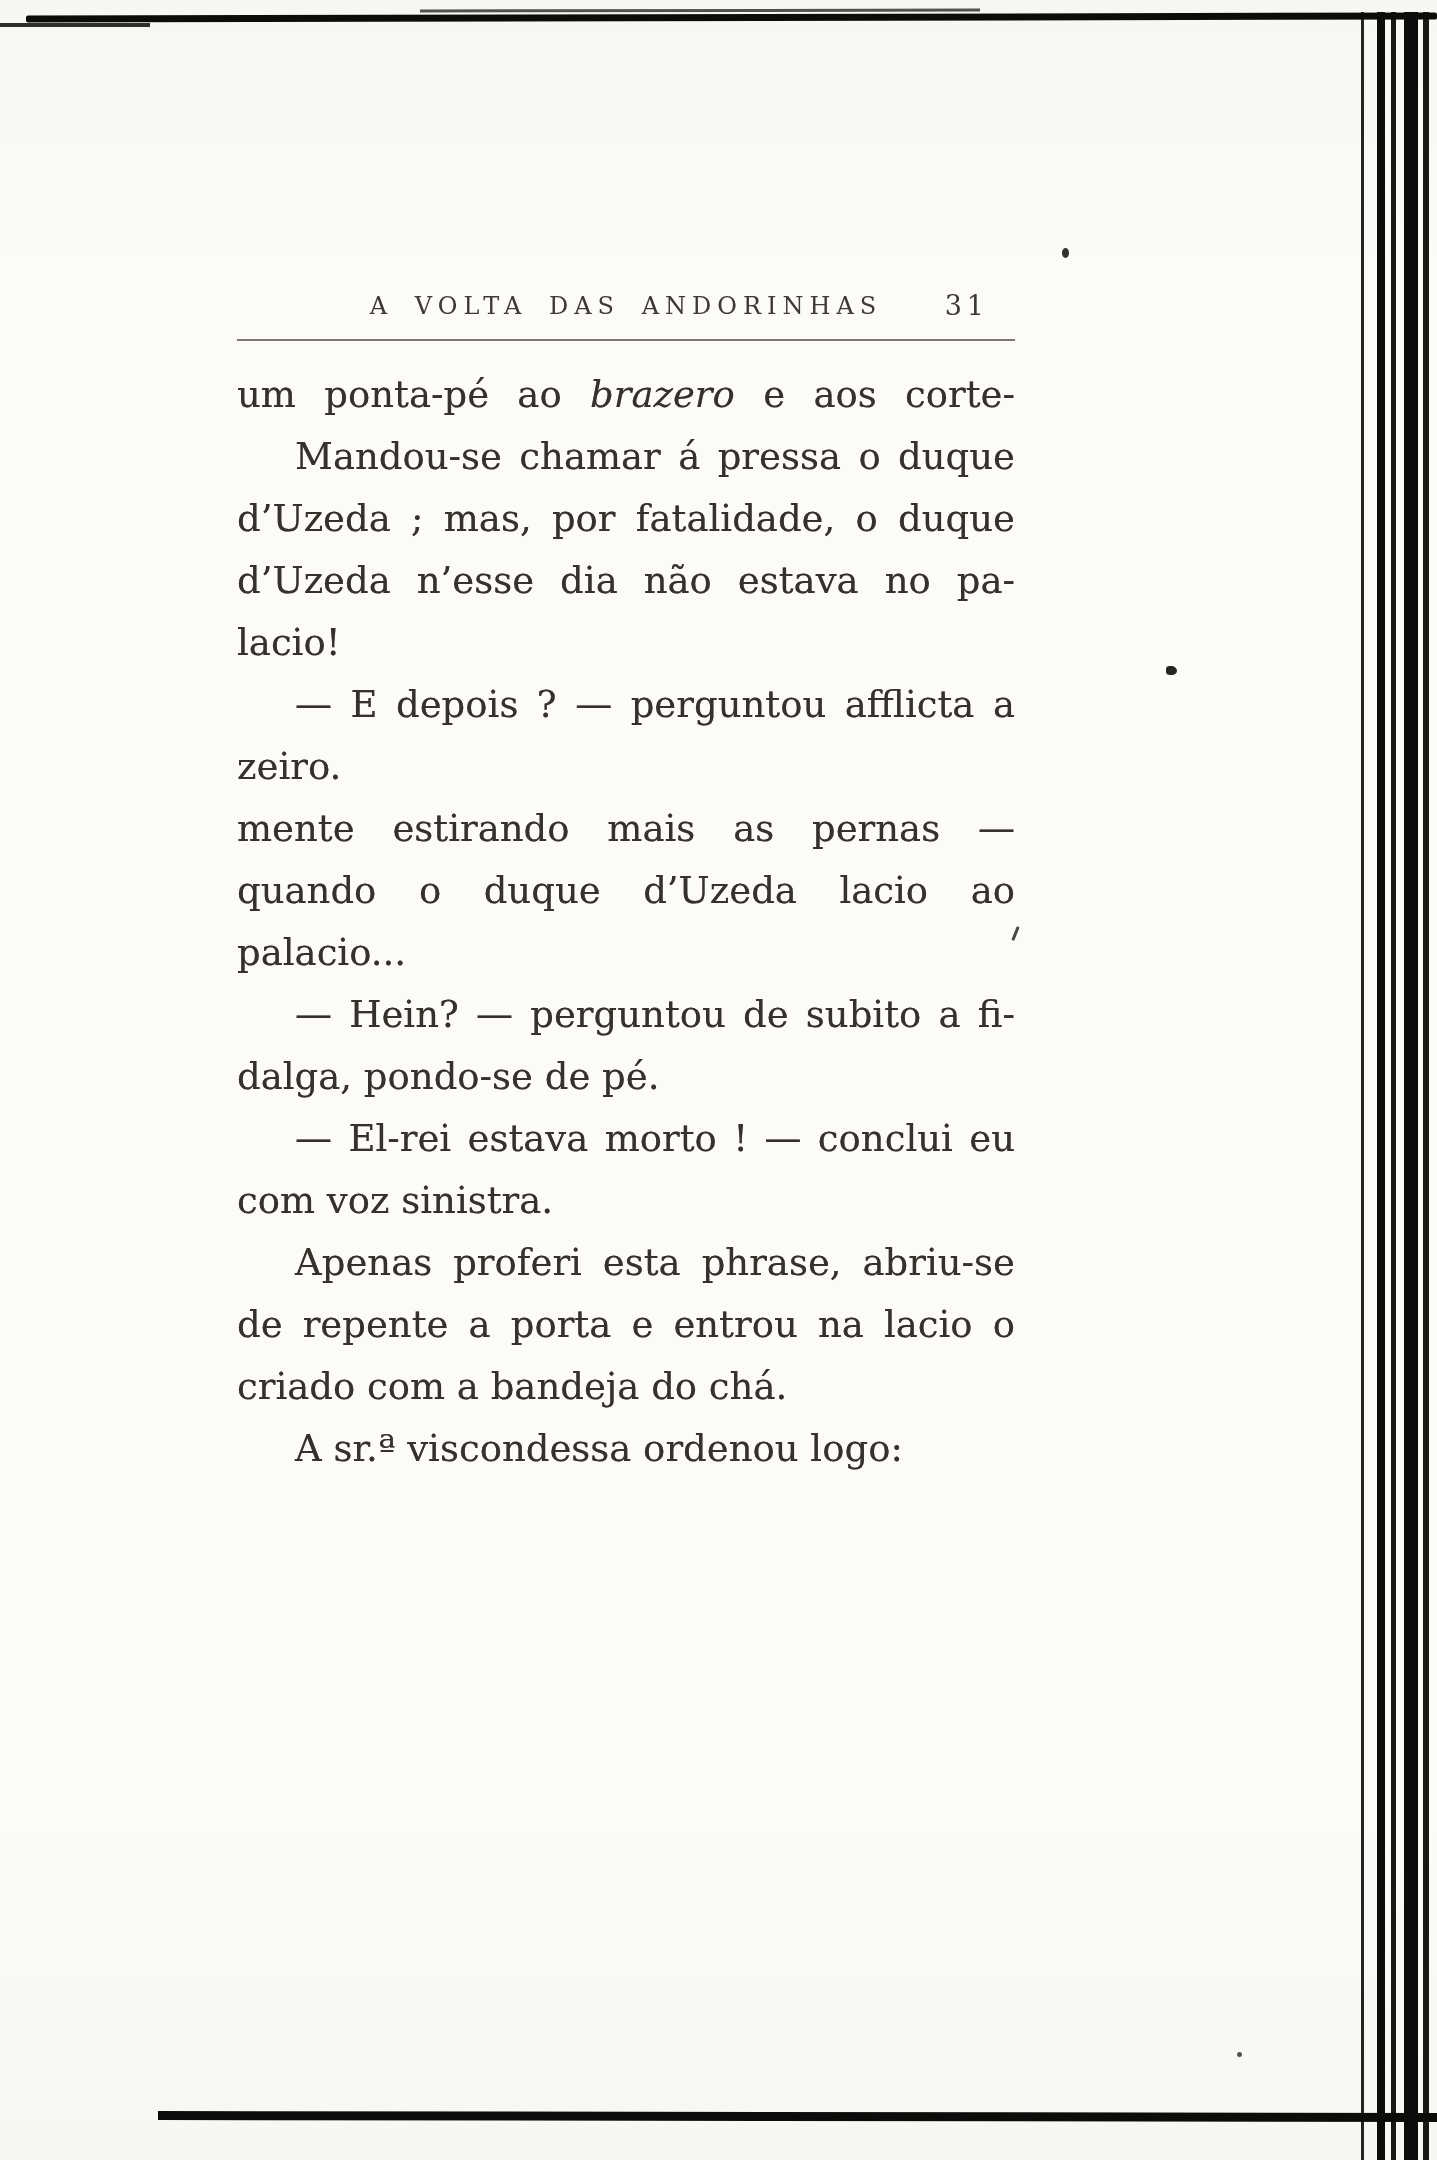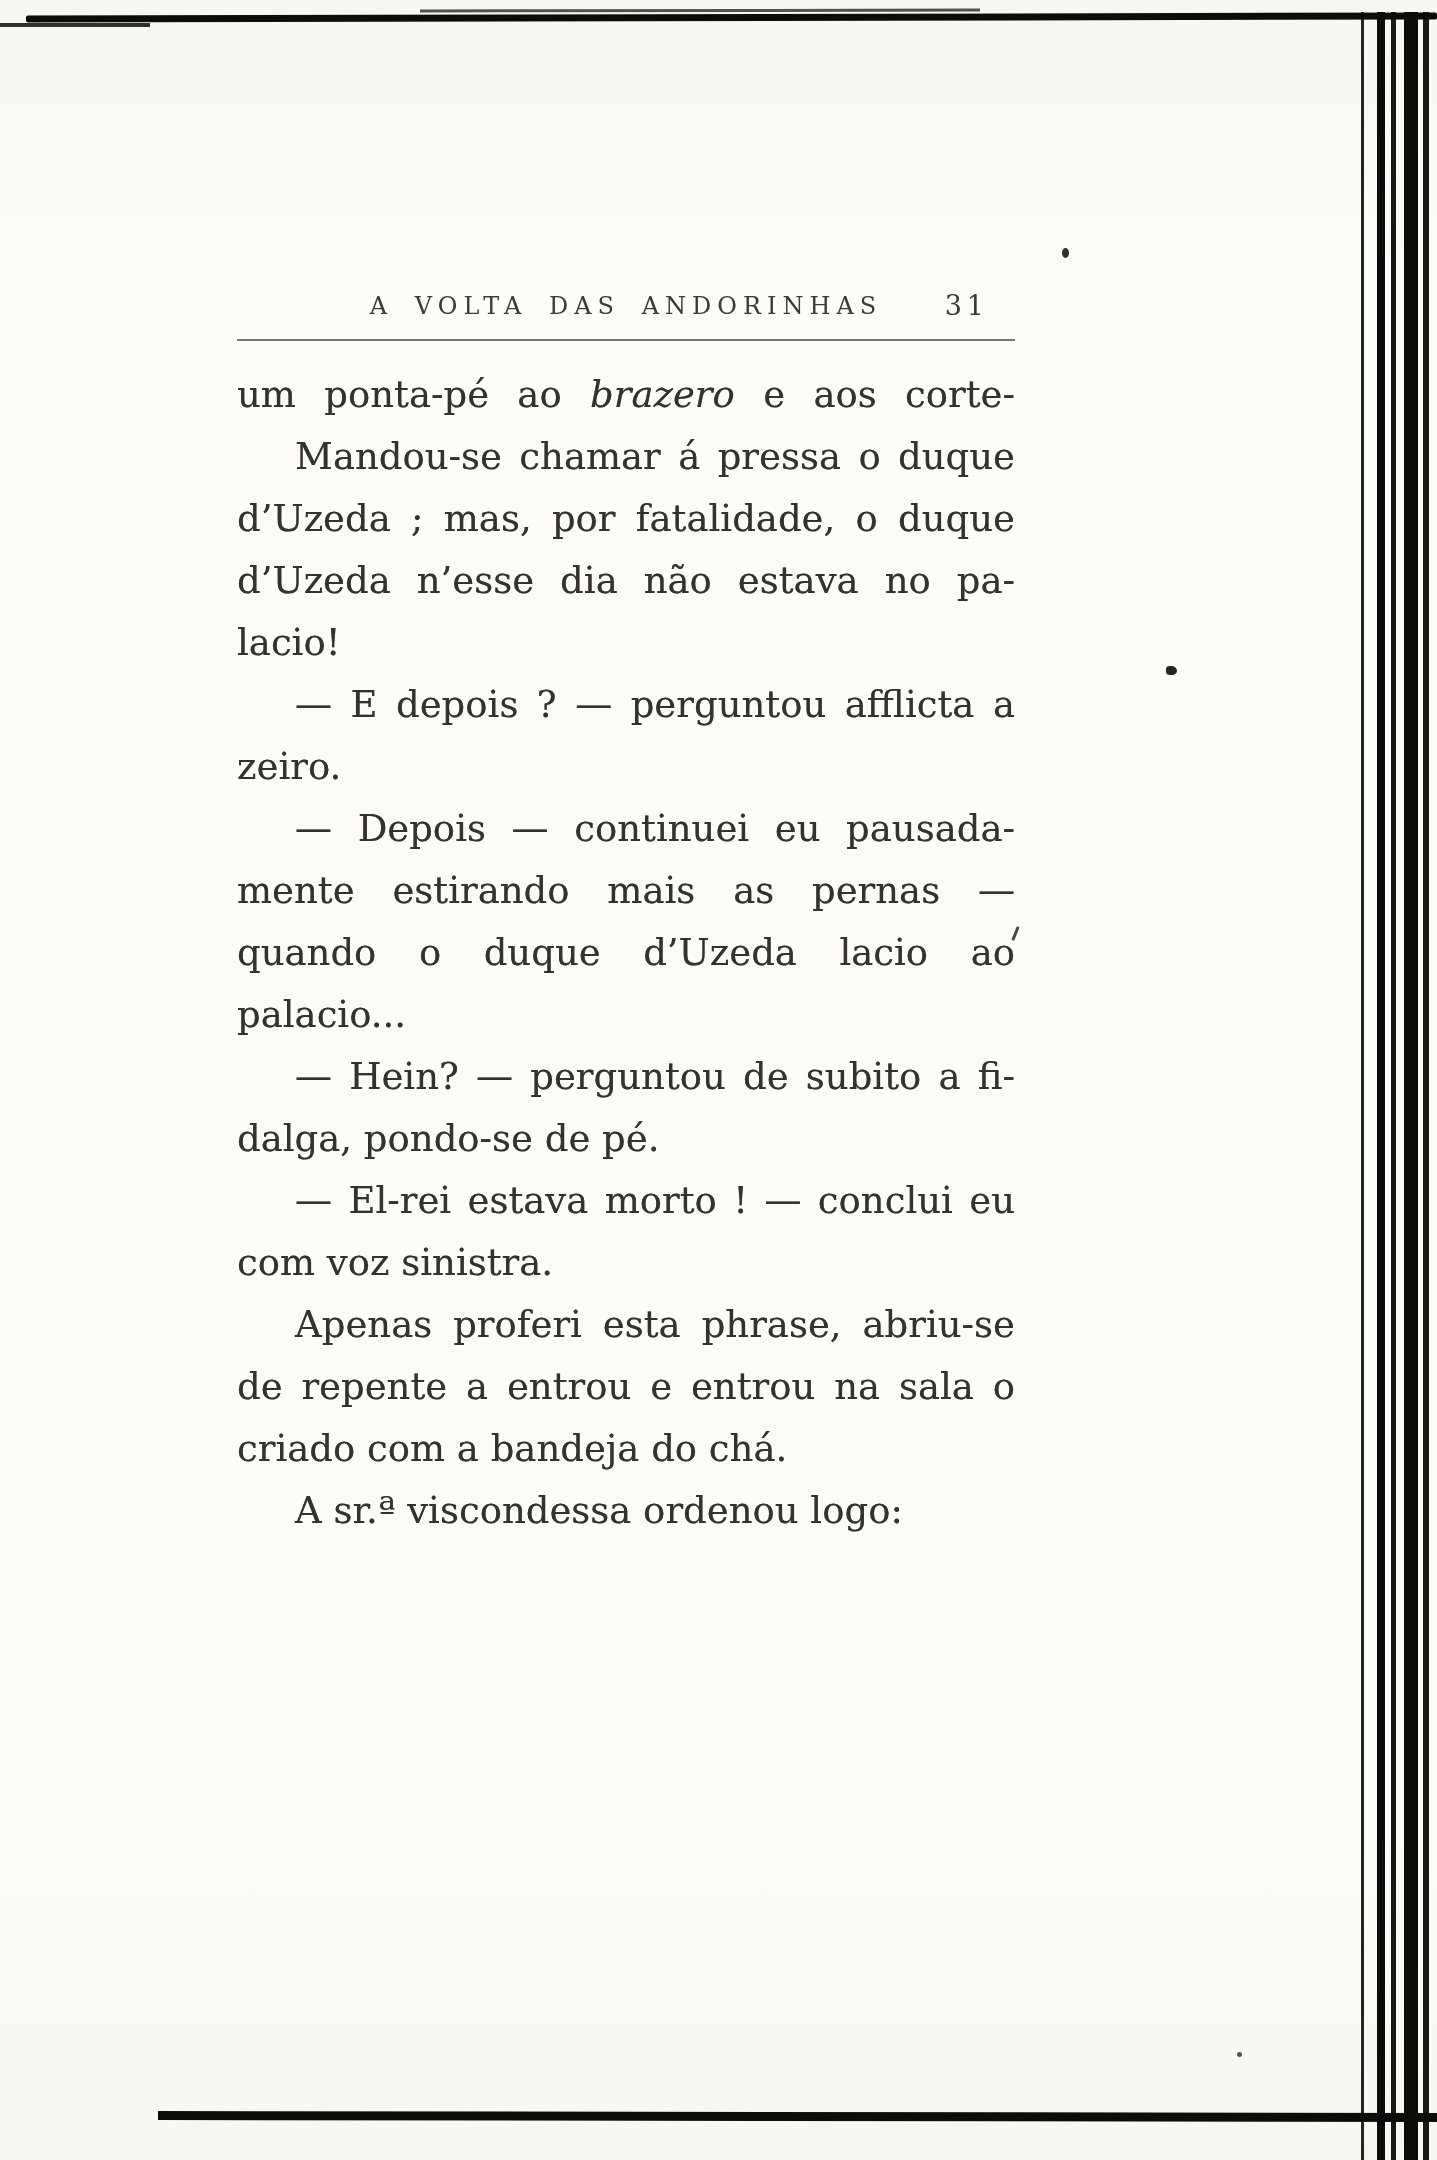--- a/index.html
+++ b/index.html
@@ -89,28 +89,27 @@
     </div>
     <div class="rule"></div>
     <div class="text" id="text-block">
         <div class="line"><span>um ponta-pé ao </span><span class="it">brazero</span><span> e aos corte-</span></div>
         <div class="line indent"><span>Mandou-se chamar á pressa o duque</span></div>
         <div class="line"><span>d’Uzeda ; mas, por fatalidade, o duque</span></div>
         <div class="line"><span>d’Uzeda n’esse dia não estava no pa-</span></div>
         <div class="line no-just"><span>lacio!</span></div>
         <div class="line indent"><span>— E depois ? — perguntou afflicta a</span></div>
         <div class="line no-just"><span>zeiro.</span></div>
-        <div class="line indent"><span>— Depois — continuei eu pausada-</span></div>
         <div class="line"><span>mente estirando mais as pernas —</span></div>
         <div class="line"><span>quando o duque d’Uzeda lacio ao</span></div>
         <div class="line no-just"><span>palacio...</span></div>
         <div class="line indent"><span>— Hein? — perguntou de subito a fi-</span></div>
         <div class="line no-just"><span>dalga, pondo-se de pé.</span></div>
         <div class="line indent"><span>— El-rei estava morto ! — conclui eu</span></div>
         <div class="line no-just"><span>com voz sinistra.</span></div>
         <div class="line indent"><span>Apenas proferi esta phrase, abriu-se</span></div>
-        <div class="line"><span>de repente a entrou e entrou na sala o</span></div>
+        <div class="line"><span>de repente a porta e entrou na lacio o</span></div>
         <div class="line no-just"><span>criado com a bandeja do chá.</span></div>
         <div class="line indent no-just"><span>A sr.ª viscondessa ordenou logo:</span></div>
       </div>
   </div>
 
 </div>
 
 </body></html>

